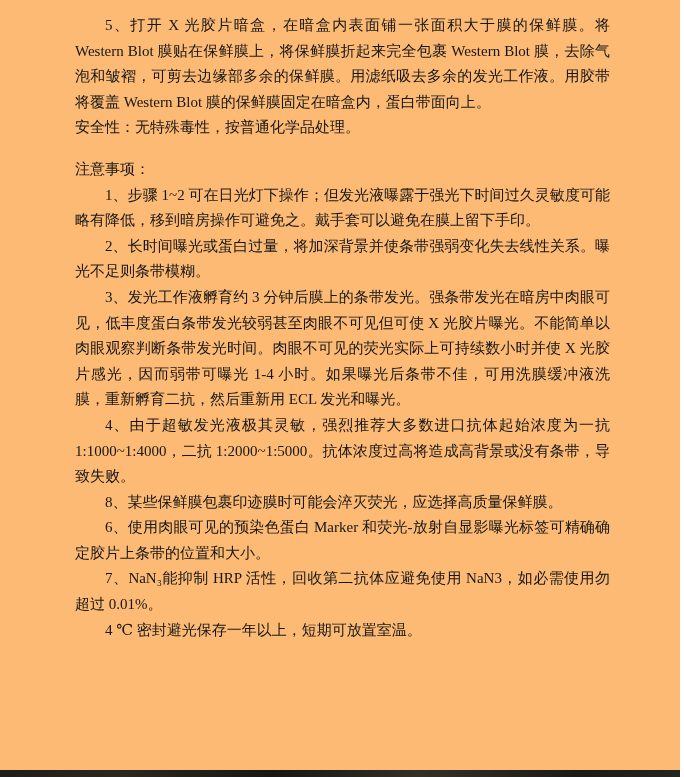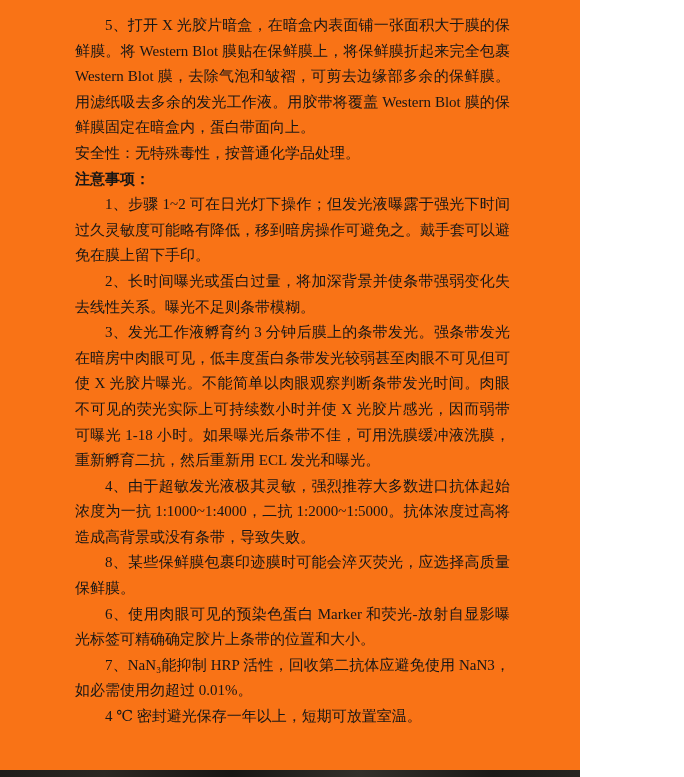--- a/index.html
+++ b/index.html
@@ -2,44 +2,45 @@
 <html><head>
 <meta charset="utf-8">
 <style>
   html, body {
     margin: 0;
     padding: 0;
     background: #ffffff;
   }
   .page {
     position: relative;
-    width: 580px;
+    width: 680px;
     height: 777px;
-    background: #f97316;
+    background: #fdba74;
     overflow: hidden;
   }
   .content {
     position: absolute;
     top: 13px;
     left: 75px;
     right: 70px;
     font-family: "Liberation Serif", "DejaVu Serif", serif;
     font-size: 15px;
     line-height: 25.6px;
     color: #161616;
     text-align: justify;
   }
   .para {
     margin: 0;
   }
   .indent {
     text-indent: 2em;
   }
   .heading {
-    font-weight: bold;
+    font-weight: normal;
+    margin-top: 16px;
   }
   .lbl {
     font-weight: normal;
   }
   .bottom-strip {
     position: absolute;
     left: 0;
     right: 0;
     bottom: 0;
     height: 7px;
@@ -53,21 +54,21 @@
   <div class="content">
 
     <p class="para indent">5、打开 X 光胶片暗盒，在暗盒内表面铺一张面积大于膜的保鲜膜。将 Western Blot 膜贴在保鲜膜上，将保鲜膜折起来完全包裹 Western Blot 膜，去除气泡和皱褶，可剪去边缘部多余的保鲜膜。用滤纸吸去多余的发光工作液。用胶带将覆盖 Western Blot 膜的保鲜膜固定在暗盒内，蛋白带面向上。</p>
 
     <p class="para"><span class="lbl">安全性：</span><span>无特殊毒性，按普通化学品处理。</span></p>
 
     <p class="para heading">注意事项：</p>
 
     <p class="para indent">1、步骤 1~2 可在日光灯下操作；但发光液曝露于强光下时间过久灵敏度可能略有降低，移到暗房操作可避免之。戴手套可以避免在膜上留下手印。</p>
     <p class="para indent">2、长时间曝光或蛋白过量，将加深背景并使条带强弱变化失去线性关系。曝光不足则条带模糊。</p>
-    <p class="para indent">3、发光工作液孵育约 3 分钟后膜上的条带发光。强条带发光在暗房中肉眼可见，低丰度蛋白条带发光较弱甚至肉眼不可见但可使 X 光胶片曝光。不能简单以肉眼观察判断条带发光时间。肉眼不可见的荧光实际上可持续数小时并使 X 光胶片感光，因而弱带可曝光 1-18 小时。如果曝光后条带不佳，可用洗膜缓冲液洗膜，重新孵育二抗，然后重新用 ECL 发光和曝光。</p>
+    <p class="para indent">3、发光工作液孵育约 3 分钟后膜上的条带发光。强条带发光在暗房中肉眼可见，低丰度蛋白条带发光较弱甚至肉眼不可见但可使 X 光胶片曝光。不能简单以肉眼观察判断条带发光时间。肉眼不可见的荧光实际上可持续数小时并使 X 光胶片感光，因而弱带可曝光 1-4 小时。如果曝光后条带不佳，可用洗膜缓冲液洗膜，重新孵育二抗，然后重新用 ECL 发光和曝光。</p>
     <p class="para indent">4、由于超敏发光液极其灵敏，强烈推荐大多数进口抗体起始浓度为一抗 1:1000~1:4000，二抗 1:2000~1:5000。抗体浓度过高将造成高背景或没有条带，导致失败。</p>
     <p class="para indent">8、某些保鲜膜包裹印迹膜时可能会淬灭荧光，应选择高质量保鲜膜。</p>
     <p class="para indent">6、使用肉眼可见的预染色蛋白 Marker 和荧光-放射自显影曝光标签可精确确定胶片上条带的位置和大小。</p>
     <p class="para indent">7、NaN₃能抑制 HRP 活性，回收第二抗体应避免使用 NaN3，如必需使用勿超过 0.01%。</p>
 
     <p class="para indent">4 ℃ 密封避光保存一年以上，短期可放置室温。</p>
 
   </div>
 
   <div class="bottom-strip"></div>

